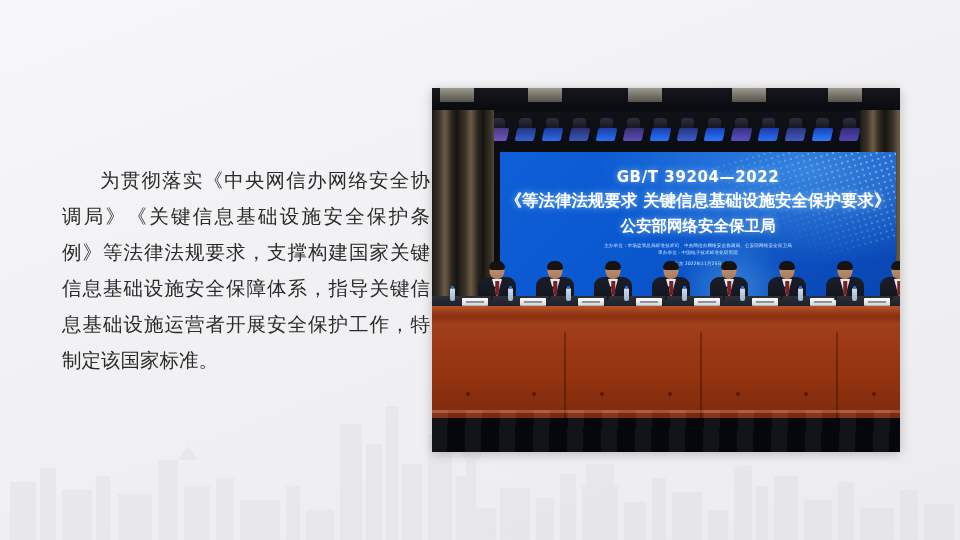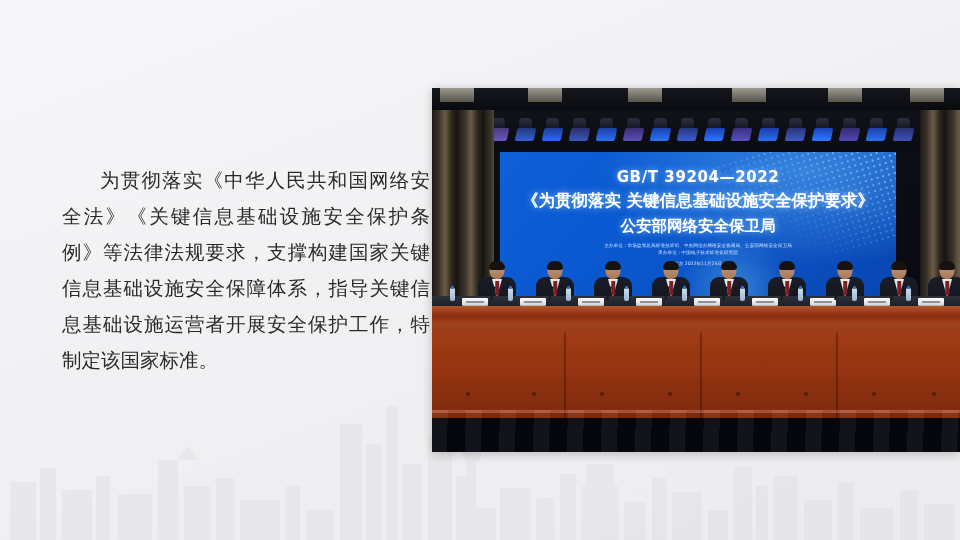--- a/index.html
+++ b/index.html
@@ -37,21 +37,21 @@
     line-height: 36px;
     color: #2a2a2a;
     text-indent: 38px;
     text-align: justify;
     text-justify: inter-ideograph;
   }
 
   
   .photo {
     position:absolute; left:432px; top:88px;
-    width:528px; height:364px;
+    width:468px; height:364px;
     overflow:hidden;
     background:#05070d;
     box-shadow: 0 2px 10px rgba(0,0,0,.22);
   }
   .ph-ceiling { position:absolute; left:0; top:0; width:100%; height:22px;
      background: linear-gradient(180deg,#16171c 0%,#0a0b10 100%); }
   .ph-ceilpanel { position:absolute; top:0; height:14px; width:34px;
      background: linear-gradient(180deg,#c9c5b5,#6e6a5e); opacity:.75; }
   .ph-wall { position:absolute; left:0; top:22px; width:100%; height:190px;
      background: linear-gradient(180deg,#0c0e15 0%,#0a0c12 60%,#090a10 100%); }
@@ -210,21 +210,21 @@
       <rect x="774" y="86" width="24" height="64"></rect>
       <rect x="804" y="110" width="28" height="40"></rect>
       <rect x="838" y="92" width="16" height="58"></rect>
       <rect x="860" y="118" width="34" height="32"></rect>
       <rect x="900" y="100" width="18" height="50"></rect>
       <rect x="924" y="114" width="30" height="36"></rect>
     </g>
   </svg>
 
 
-  <div class="body-text">为贯彻落实《中华人民共和国网络安全法》《关键信息基础设施安全保护条例》等法律法规要求，支撑构建国家关键信息基础设施安全保障体系，指导关键信息基础设施运营者开展安全保护工作，特制定该国家标准。</div>
+  <div class="body-text">为贯彻落实《中央网信办网络安全协调局》《关键信息基础设施安全保护条例》等法律法规要求，支撑构建国家关键信息基础设施安全保障体系，指导关键信息基础设施运营者开展安全保护工作，特制定该国家标准。</div>
 
   <div class="photo">
 
     <div class="ph-wall"></div>
     <div class="ph-ceiling">
       <div class="ph-ceilpanel" style="left:8px;"></div>
       <div class="ph-ceilpanel" style="left:96px;"></div>
       <div class="ph-ceilpanel" style="left:196px;"></div>
       <div class="ph-ceilpanel" style="left:300px;"></div>
       <div class="ph-ceilpanel" style="left:396px;"></div>
@@ -315,21 +315,21 @@
     </div>
 
     <div class="curtain curtain-l"></div>
     <div class="curtain curtain-r"></div>
 
     <div class="led">
       <div class="led-dots"></div>
       <div class="led-glow"></div>
       <div class="led-inner">
         <div class="led-std">GB/T 39204—2022</div>
-        <div class="led-name">《为贯彻落实 关键信息基础设施安全保护要求》</div>
+        <div class="led-name">《等法律法规要求 关键信息基础设施安全保护要求》</div>
         <div class="led-sub">公安部网络安全保卫局</div>
         <div class="led-org">主办单位：市场监管总局标准技术司、中央网信办网络安全协调局、公安部网络安全保卫局</div>
         <div class="led-org2">承办单位：中国电子技术标准化研究院</div>
         <div class="led-place">北京   2022年11月25日</div>
       </div>
     </div>
 
     <div class="panelists">
       <div class="person" style="left:42px;">
           <div class="p-chair"></div>

